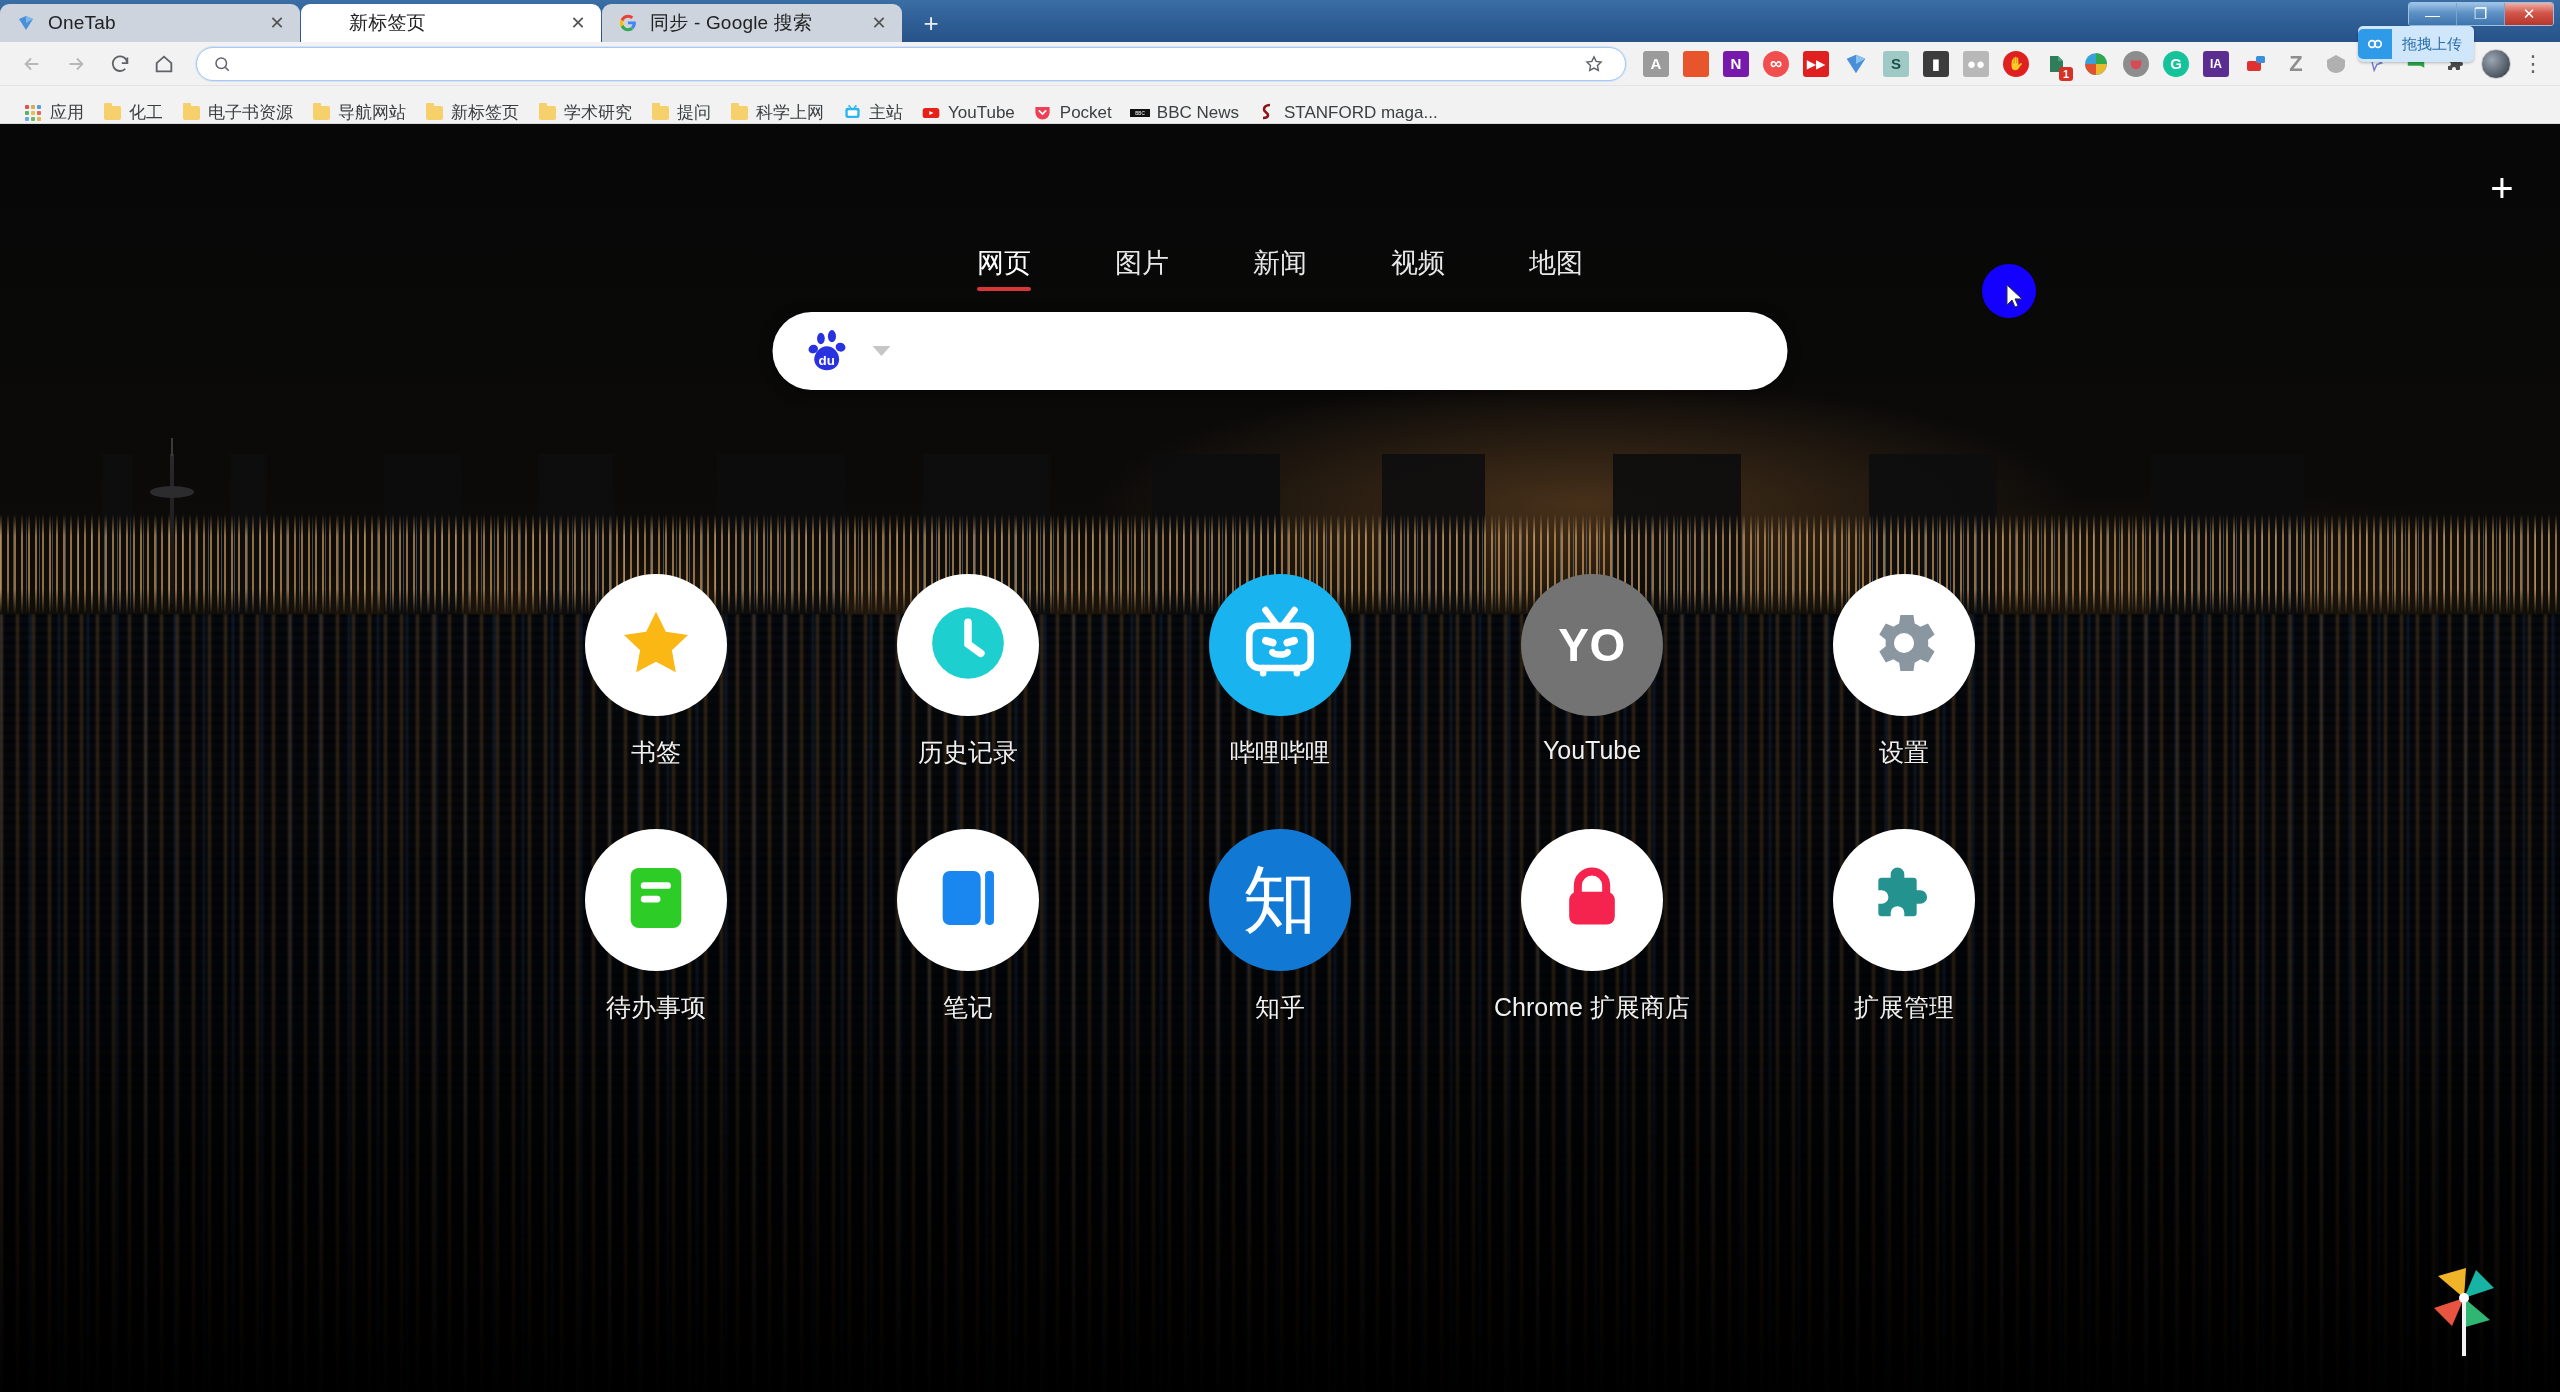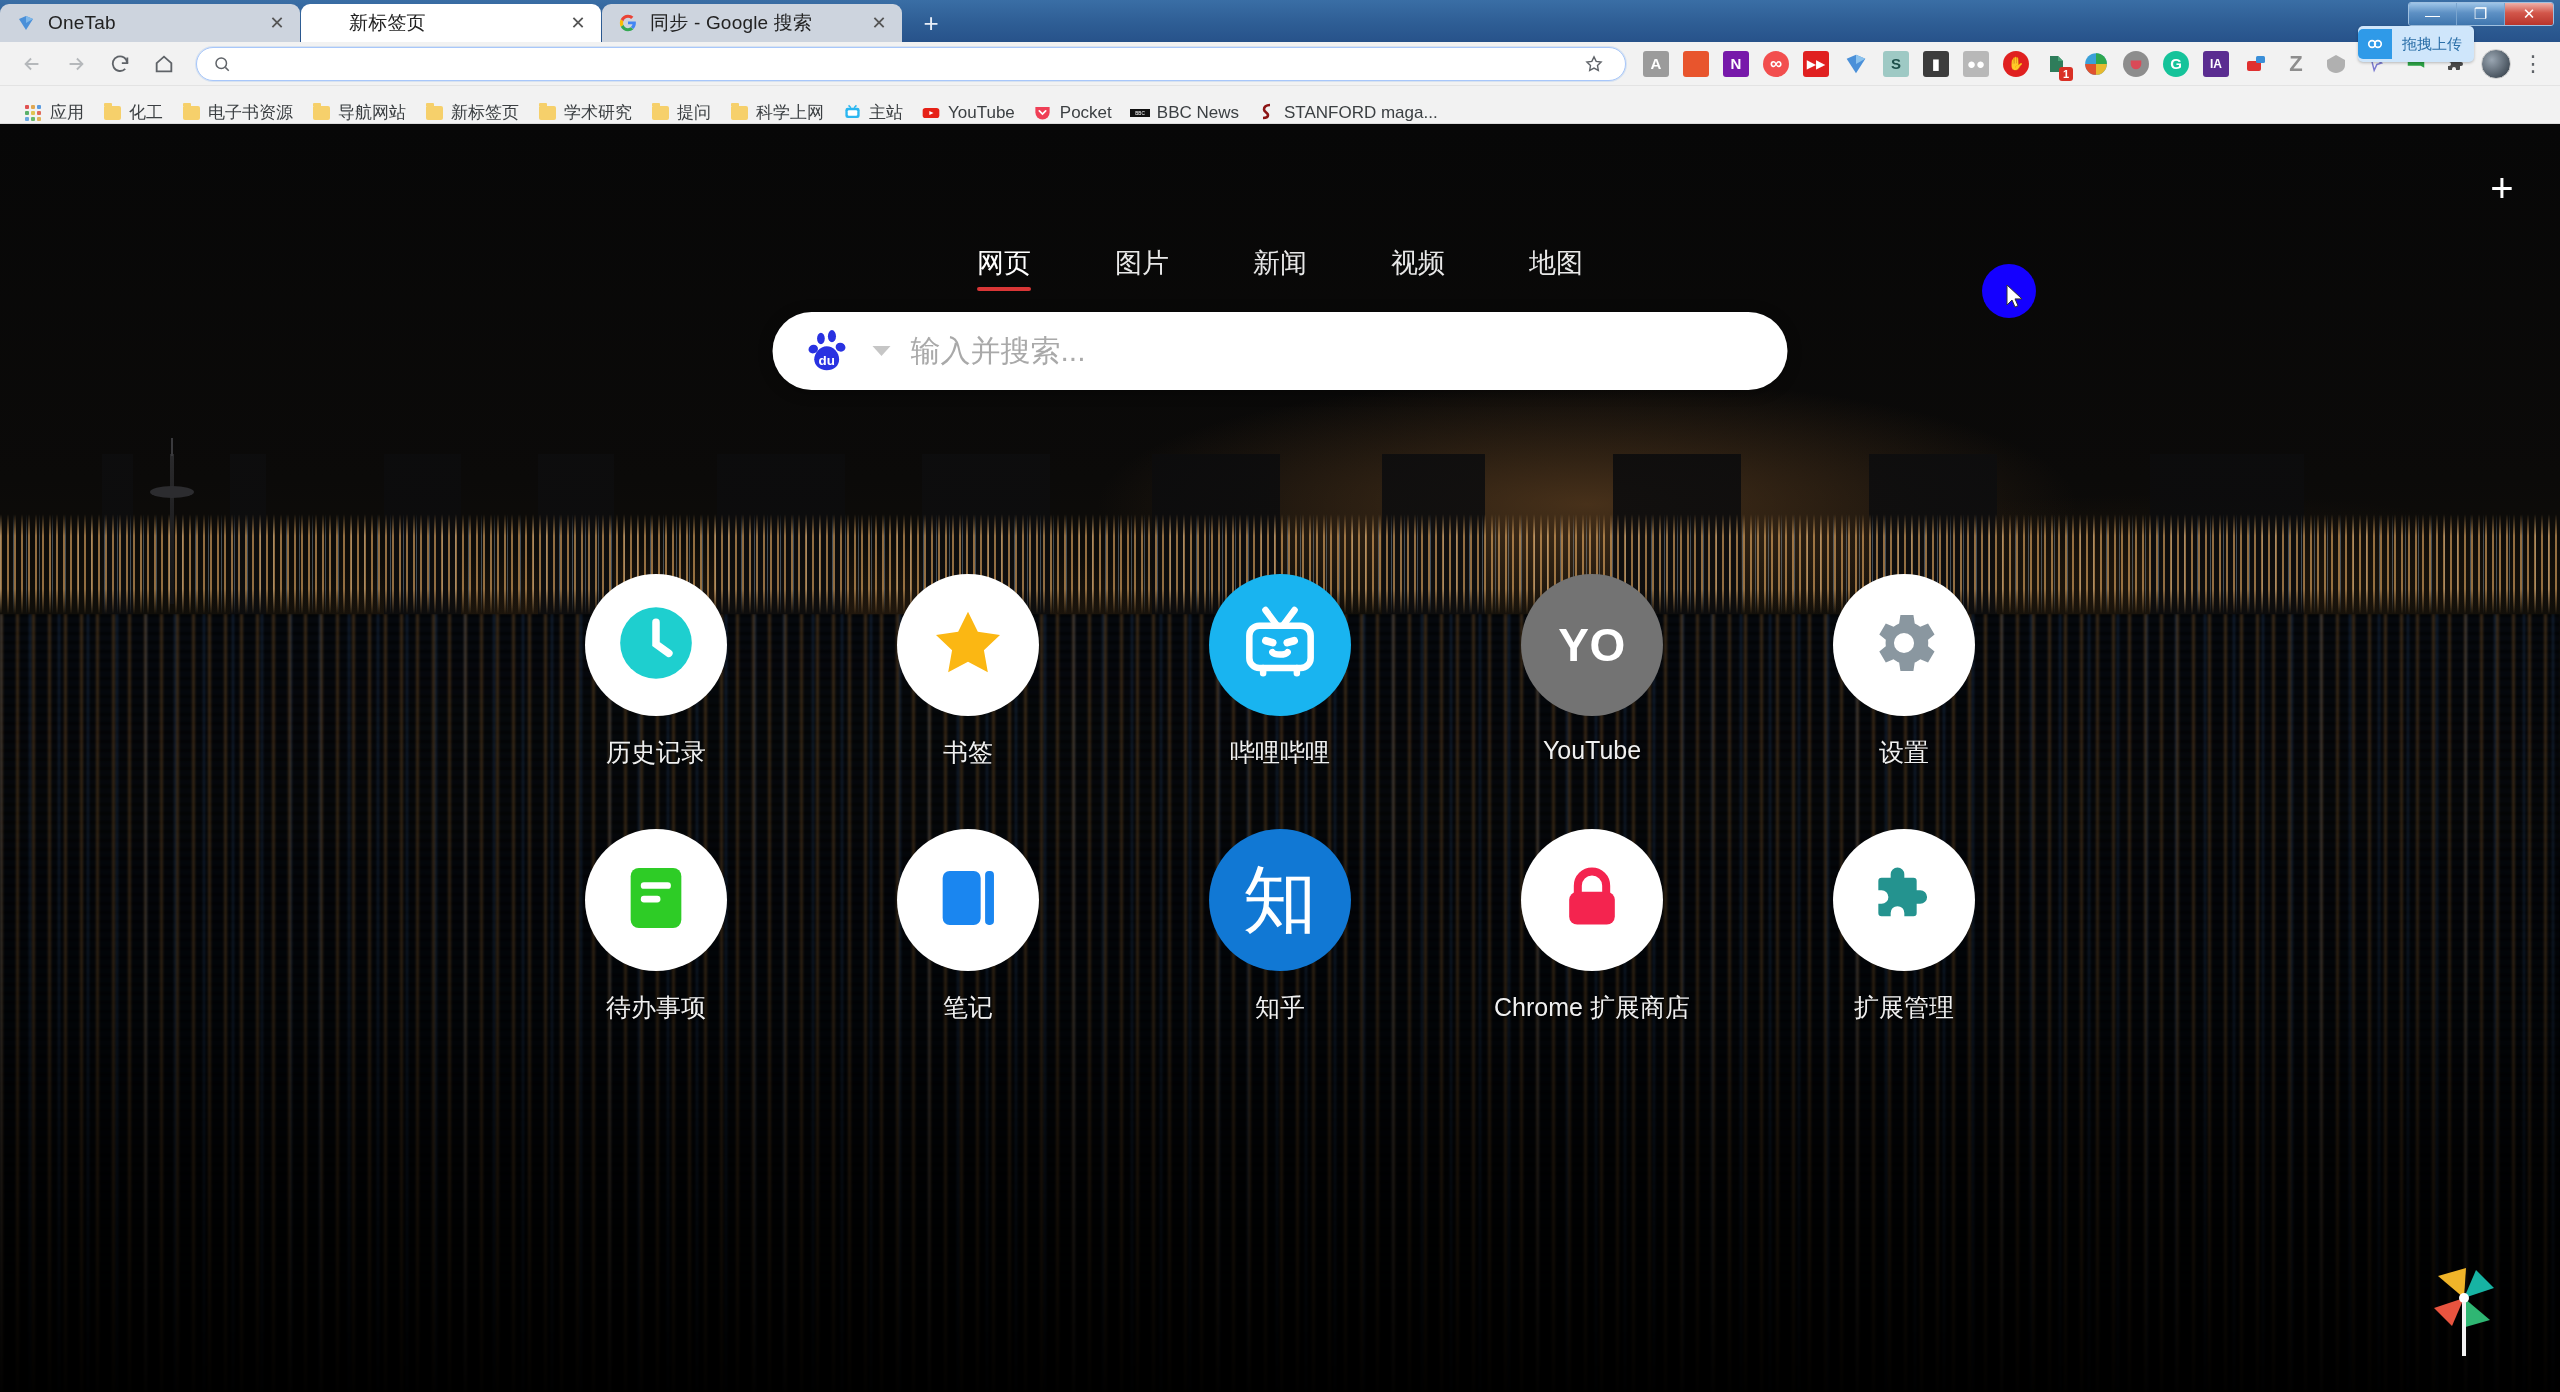--- a/index.html
+++ b/index.html
@@ -604,46 +604,45 @@
       <svg width="46" height="46" viewBox="0 0 48 48">
         <ellipse cx="14" cy="11" rx="4" ry="6" fill="#2932e1"></ellipse>
         <ellipse cx="25.5" cy="8.5" rx="4.2" ry="6.3" fill="#2932e1"></ellipse>
         <ellipse cx="6" cy="22" rx="5" ry="4.4" fill="#2932e1" transform="rotate(-20 6 22)"></ellipse>
         <ellipse cx="34.5" cy="20" rx="5.2" ry="4.6" fill="#2932e1" transform="rotate(20 34.5 20)"></ellipse>
         <path d="M20 19c7 0 13 6.5 13 13.5S27.5 44 20 44 7 38.5 7 32.5 13 19 20 19z" fill="#2932e1"></path>
         <text x="20" y="39" font-size="14" fill="#fff" text-anchor="middle" font-family="Liberation Sans" font-weight="bold">du</text>
       </svg>
     </span>
     <span class="engine-caret"></span>
-    <input class="search-input" autocomplete="off" placeholder="输入并搜索..." style="">
   </div>
 
   <div class="shortcuts">
+
+    <div class="sc">
+      <div class="sc-circle" style="background:#ffffff">
+        <span>
+          <svg width="80" height="80" viewBox="0 0 24 24">
+              <path d="M12 2.6l2.95 6.05 6.65.92-4.82 4.6 1.17 6.6L12 17.6l-5.95 3.17 1.17-6.6L2.4 9.57l6.65-.92z" fill="#fbb713"></path>
+            </svg>
+        </span>
+      </div>
+      <div class="sc-label">书签</div>
+    </div>
 
     <div class="sc">
       <div class="sc-circle" style="background:#ffffff">
         <span>
           <svg width="86" height="86" viewBox="0 0 24 24">
               <circle cx="12" cy="12" r="10" fill="#1ecfcf"></circle>
               <path d="M12 6.2v6.1l3.6 2.6" stroke="#fff" stroke-width="2.1" fill="none" stroke-linecap="round"></path>
             </svg>
         </span>
       </div>
       <div class="sc-label">历史记录</div>
-    </div>
-
-    <div class="sc">
-      <div class="sc-circle" style="background:#ffffff">
-        <span>
-          <svg width="80" height="80" viewBox="0 0 24 24">
-              <path d="M12 2.6l2.95 6.05 6.65.92-4.82 4.6 1.17 6.6L12 17.6l-5.95 3.17 1.17-6.6L2.4 9.57l6.65-.92z" fill="#fbb713"></path>
-            </svg>
-        </span>
-      </div>
-      <div class="sc-label">书签</div>
     </div>
 
     <div class="sc">
       <div class="sc-circle" style="background:#19b4f0">
         <span>
           <svg width="92" height="92" viewBox="0 0 24 24" fill="none" stroke="#fff" stroke-width="1.7">
             <rect x="4" y="7.5" width="16" height="11" rx="2.6"></rect>
             <path d="M8.2 3.4l3 4M15.8 3.4l-3 4" stroke-linecap="round"></path>
             <path d="M8.3 11.4l1.8.5M13.9 11.9l1.8-.5" stroke-width="2" stroke-linecap="round"></path>
             <path d="M10 14.4c.6.8 3.4.8 4 0" stroke-linecap="round"></path>

